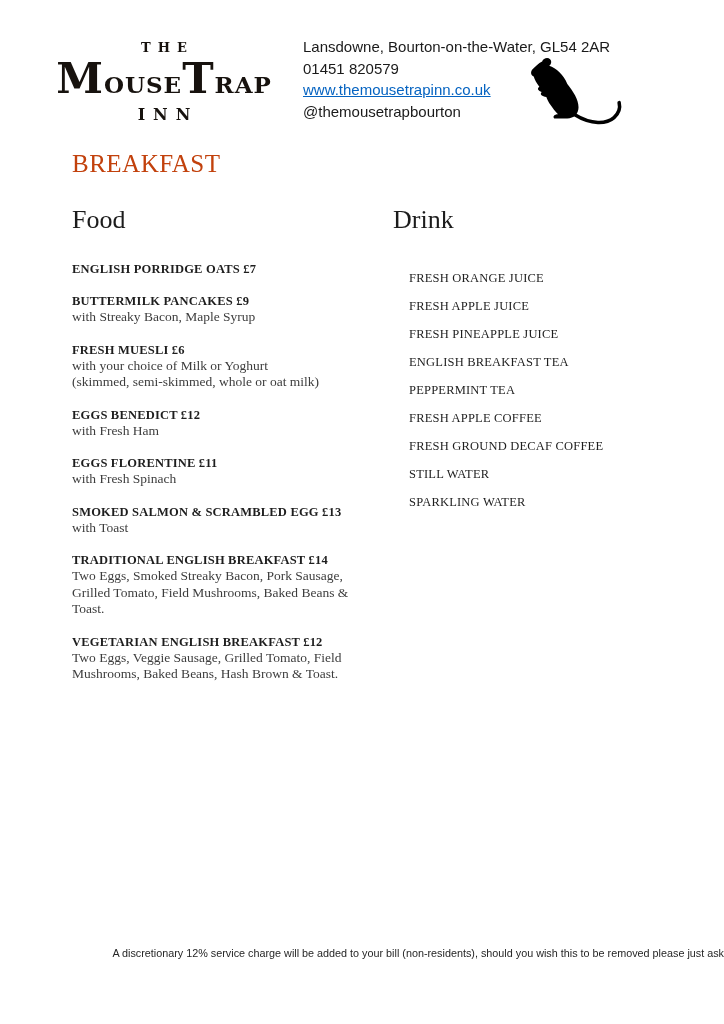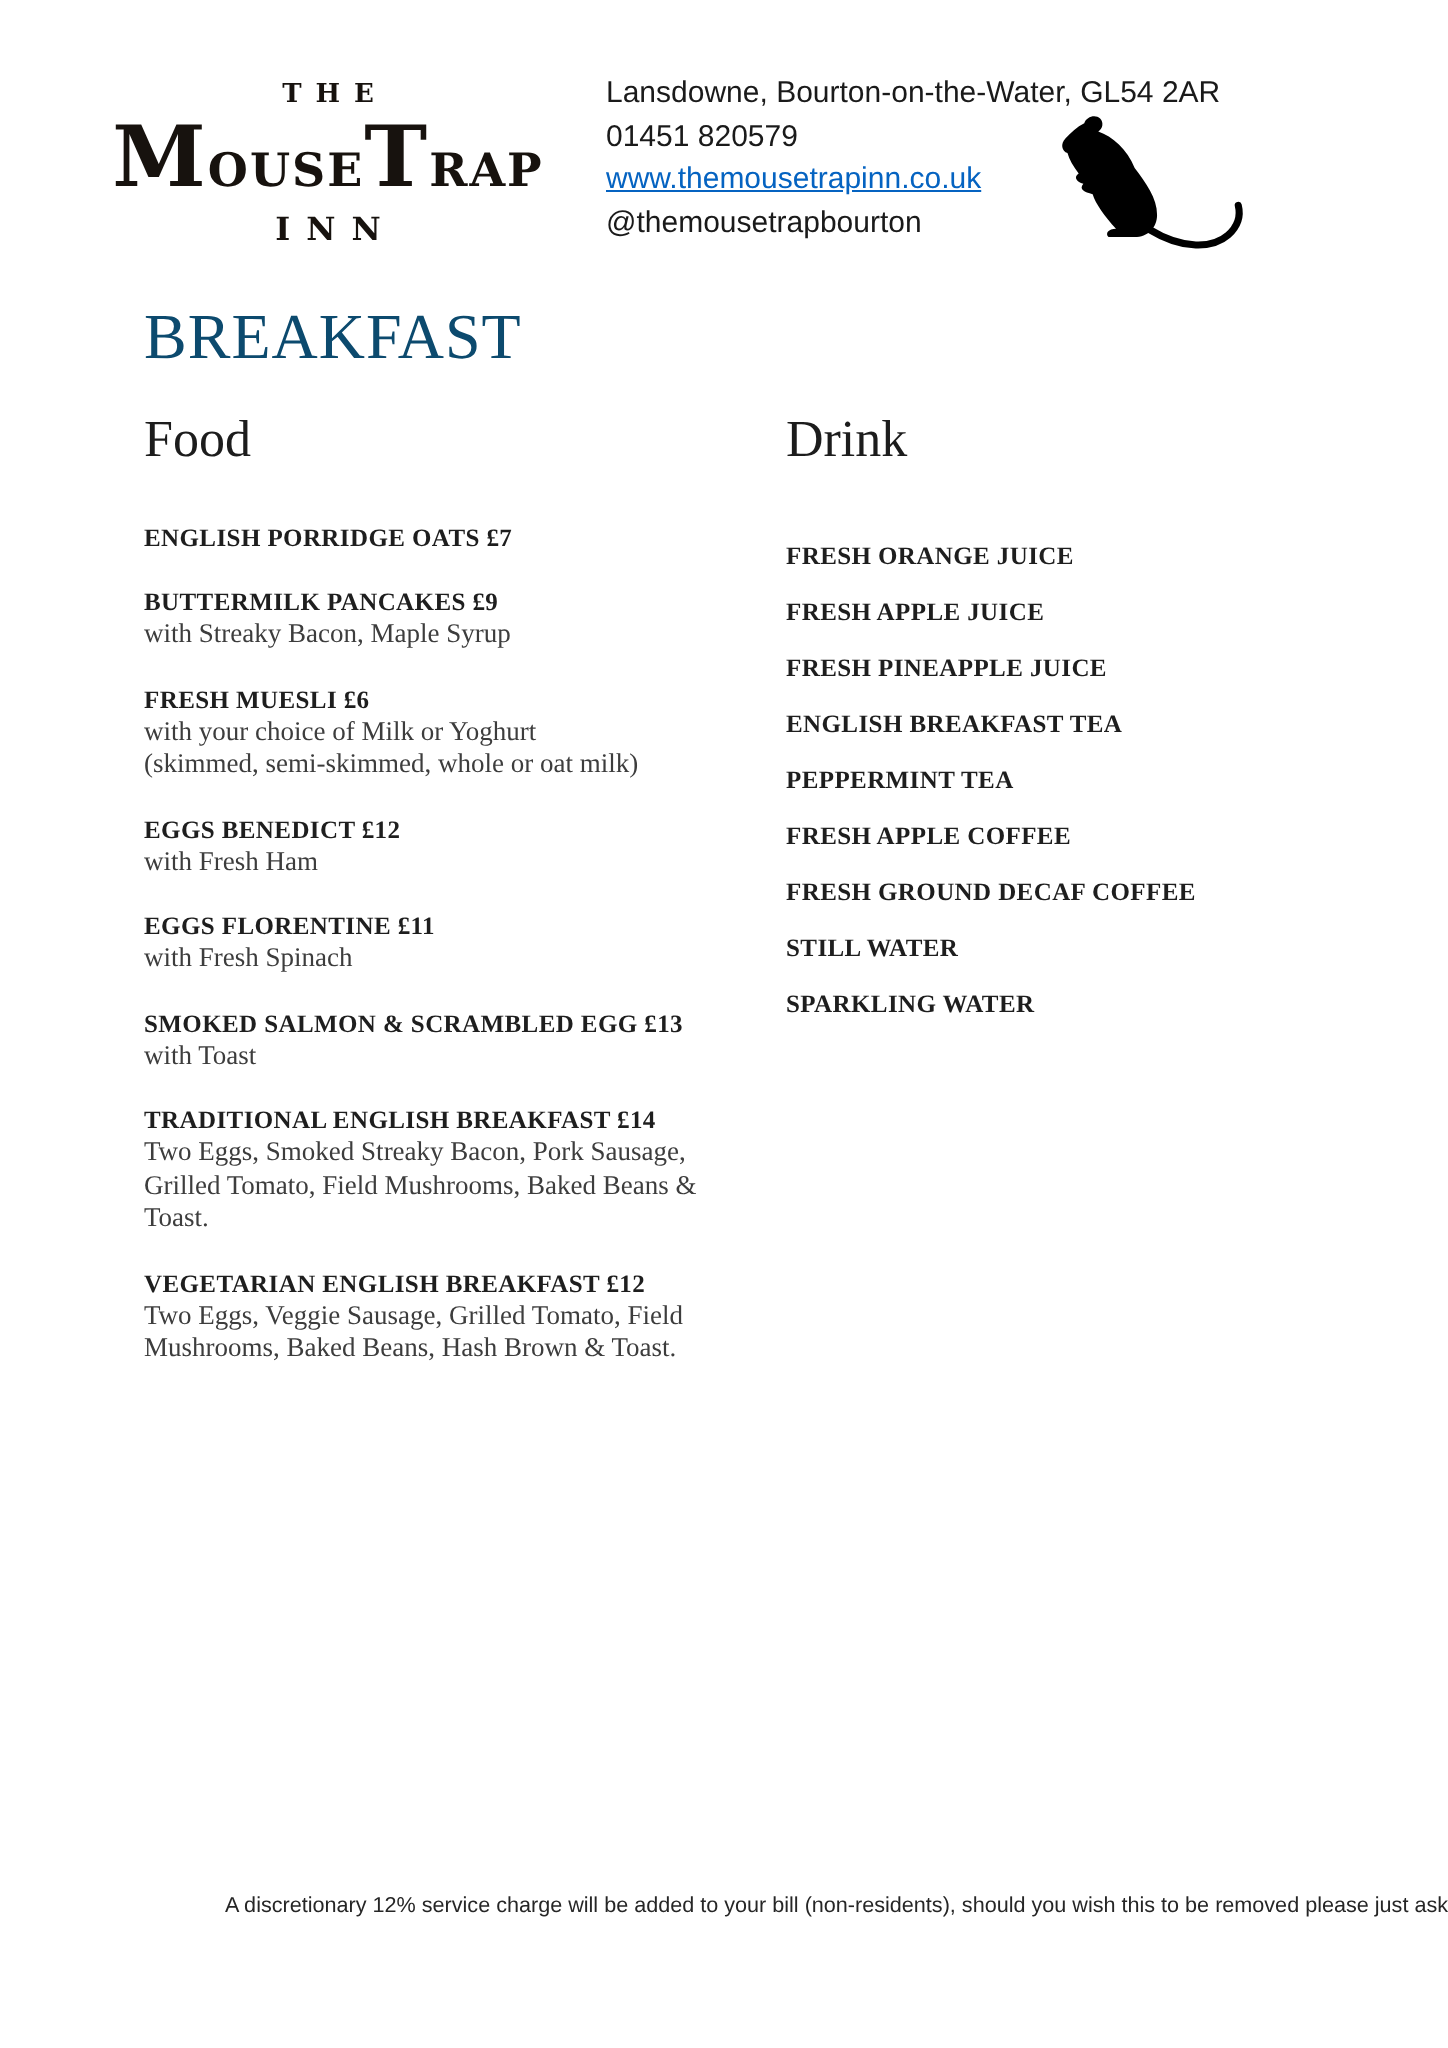--- a/index.html
+++ b/index.html
@@ -15,33 +15,33 @@
   .logo-part { display:inline-block; }
   .logo-part::first-letter { font-size:1.28em; }
   .logo-inn { font-size:16px; font-weight:bold; letter-spacing:8px; text-indent:8px; margin-top:5px; font-family:"DejaVu Serif", serif; }
 
   .contact { position:absolute; left:303px; top:36px; font-family:"Liberation Sans", sans-serif; font-size:15px; line-height:21.5px; color:#1a1a1a; }
   .contact a { color:#0563C1; text-decoration:underline; }
 
   .mouse { position:absolute; left:520px; top:56px; width:104px; height:70px; }
 
   
-  .menu-title { position:absolute; left:72px; top:150px; font-size:32px; color:#0c4a6e; letter-spacing:0.5px; }
+  .menu-title { position:absolute; left:72px; top:150px; font-size:25px; color:#c2410c; letter-spacing:0.5px; }
 
   
   .food-col  { position:absolute; left:72px;  top:203px; width:308px; }
   .drink-col { position:absolute; left:393px; top:203px; width:295px; }
   .col-heading { font-size:26px; font-weight:400; color:#1c1c1c; line-height:34px; margin:0 0 24px 0; }
   .drink-col .col-heading { margin-bottom:35px; }
 
   .menu-item { margin:0 0 16px 0; }
   .item-name { font-size:12.5px; font-weight:bold; color:#1e1e1e; line-height:16px; letter-spacing:0.2px; }
   .item-desc { font-size:13.5px; color:#3d3d3d; line-height:16.5px; white-space:pre-line; }
 
-  .drink-item { font-size:12.5px; font-weight:bold; color:#1e1e1e; line-height:13px; margin:0 0 15px 0; letter-spacing:0.2px; }
+  .drink-item { font-size:12.5px; font-weight:normal; color:#1e1e1e; line-height:13px; margin:0 0 15px 16px; letter-spacing:0.2px; }
 
   
   .footer {
     position:absolute; left:0; top:947px; width:100%; text-align:right;
     font-family:"Liberation Sans", sans-serif; font-size:10.8px; color:#262626;
   }
 </style>
 </head>
 <body>
 

